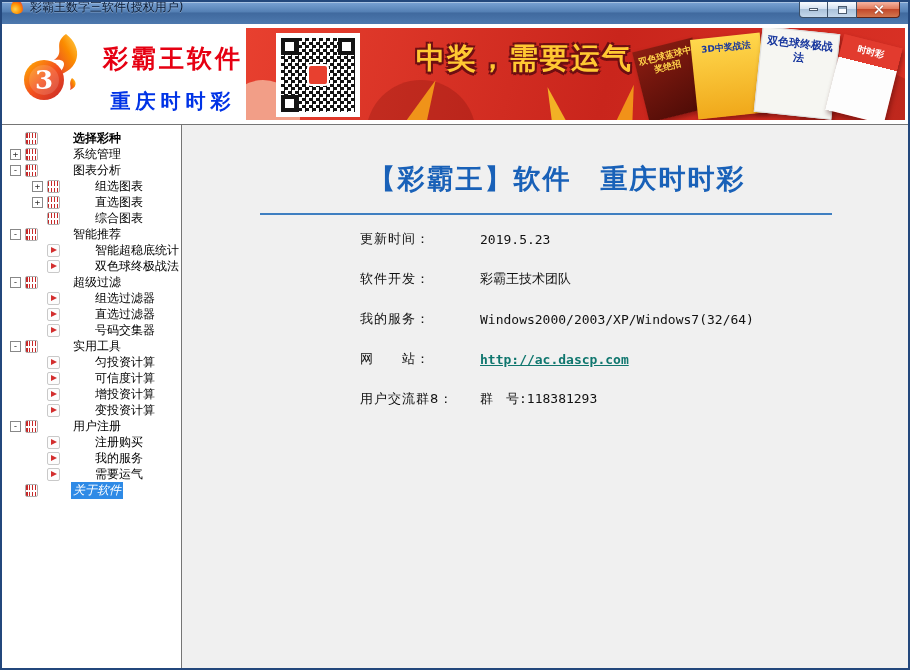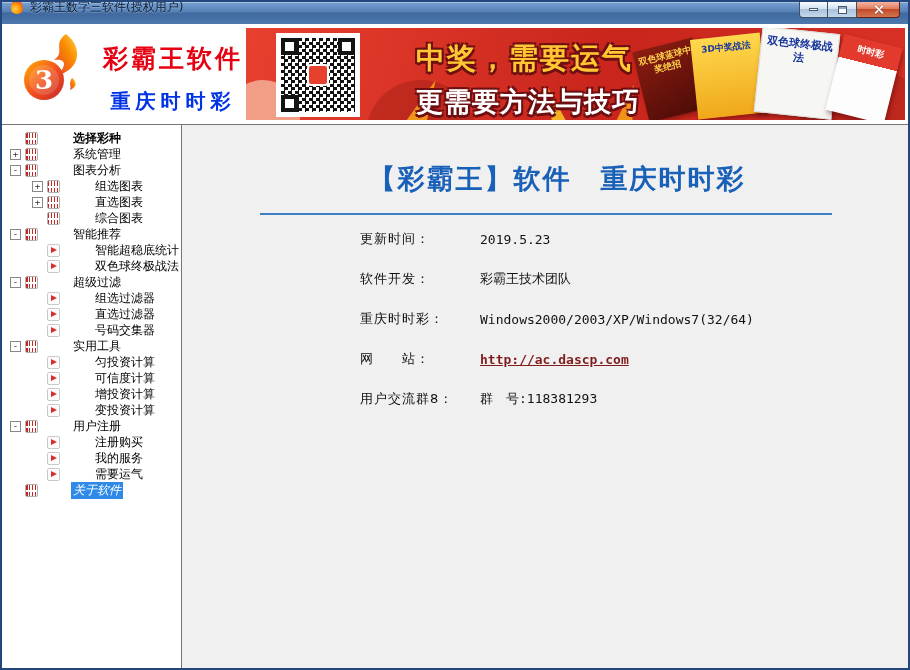--- a/index.html
+++ b/index.html
@@ -93,21 +93,21 @@
 
   .main { flex:1; background:#f0f0f0; position:relative; font-size:13px; color:#111; }
   .main-title { position:absolute; top:36px; left:12px; width:100%; text-align:center;
                 font-family:"DejaVu Serif","Liberation Serif",serif; font-size:27px; font-weight:bold;
                 color:#1961b8; letter-spacing:2px; }
   .main-hr { position:absolute; top:88px; left:78px; width:572px; border-top:2px solid #3f7fc1; }
   .info { position:absolute; top:105px; left:178px; }
   .irow { display:flex; align-items:center; height:18px; margin-bottom:22px; }
   .ilabel { width:120px; letter-spacing:1px; flex:none; }
   .ivalue { font-family:"DejaVu Sans Mono","Liberation Mono",monospace; font-size:13px; }
-  a.ivalue { color:#7f1d1d; font-weight:bold; text-decoration:underline; cursor:pointer;text-align:right; }
+  a.ivalue { color:#0f766e; font-weight:bold; text-decoration:underline; cursor:pointer;text-align:right; }
   .warning { position:absolute; top:435px; left:150px; width:394px; background:#0068d2; color:#fff;
              font-size:13px; line-height:18px; padding:3px 5px; border:1px solid #0b4d9b; }
 </style>
 </head>
 <body>
 
 <div class="window">
 
   <div class="titlebar">
     <span class="app-icon">
@@ -162,21 +162,20 @@
       <div class="qr">
         <div class="qr-inner">
           <span class="finder f-tl"></span>
           <span class="finder f-tr"></span>
           <span class="finder f-bl"></span>
           <span class="qr-center"></span>
         </div>
       </div>
       <div class="slogan">
         <div class="slogan-1">中奖，需要运气，</div>
-        <div class="slogan-2">更需要方法与技巧</div>
       </div>
       <div class="books">
         <div class="book bk1">双色球蓝球中奖绝招</div>
         <div class="book bk2">3D中奖战法</div>
         <div class="book bk3">双色球终极战法</div>
         <div class="book bk4">时时彩</div>
       </div>
     </div>
   </div>
 
@@ -307,21 +306,21 @@
       <div class="info">
         <div class="irow">
           <span class="ilabel">更新时间：</span>
           <span class="ivalue">2019.5.23</span>
         </div>
         <div class="irow">
           <span class="ilabel">软件开发：</span>
           <span class="ivalue">彩霸王技术团队</span>
         </div>
         <div class="irow">
-          <span class="ilabel">重庆时时彩：</span>
+          <span class="ilabel">我的服务：</span>
           <span class="ivalue">Windows2000/2003/XP/Windows7(32/64)</span>
         </div>
         <div class="irow">
           <span class="ilabel">网　　站：</span>
           <a class="ivalue">http://ac.dascp.com</a>
         </div>
         <div class="irow">
           <span class="ilabel">用户交流群8：</span>
           <span class="ivalue">群　号:118381293</span>
         </div>

